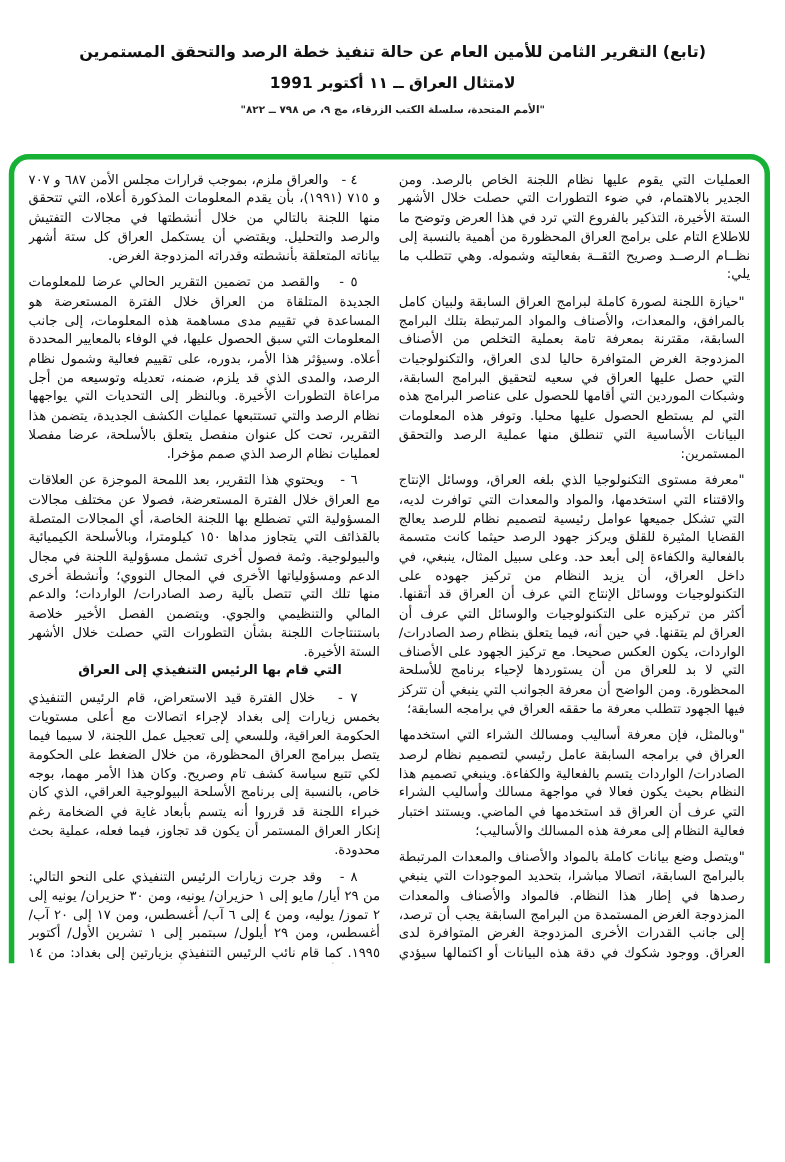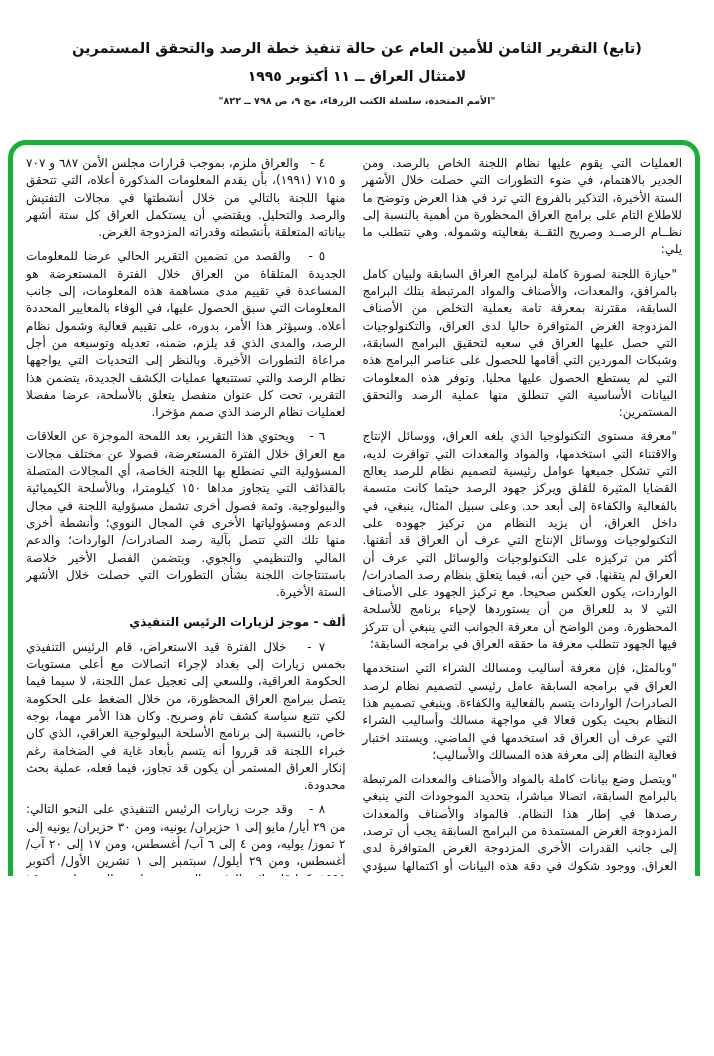--- a/index.html
+++ b/index.html
@@ -97,40 +97,40 @@
     font-weight: bold;
   }
 </style>
 </head>
 <body>
 
 <div class="page">
 
   <div class="doc-header">
     <div class="doc-title">(تابع) التقرير الثامن للأمين العام عن حالة تنفيذ خطة الرصد والتحقق المستمرين</div>
-    <div class="doc-subtitle">لامتثال العراق ــ ١١ أكتوبر ١٩٩٥</div>
+    <div class="doc-subtitle">لامتثال العراق ــ ١١ أكتوبر 1991</div>
     <div class="doc-source">"الأمم المتحدة، سلسلة الكتب الزرقاء، مج ٩، ص ٧٩٨ ــ ٨٢٢"</div>
   </div>
 
   <div class="content-box">
     <div class="columns">
 
       <div class="col">
         <p class="p-cont">العمليات التي يقوم عليها نظام اللجنة الخاص بالرصد. ومن الجدير بالاهتمام، في ضوء التطورات التي حصلت خلال الأشهر الستة الأخيرة، التذكير بالفروع التي ترد في هذا العرض وتوضح ما للاطلاع التام على برامج العراق المحظورة من أهمية بالنسبة إلى نظــام الرصــد وصريح الثقــة بفعاليته وشموله. وهي تتطلب ما يلي:</p>
         <p class="p-quote">"حيازة اللجنة لصورة كاملة لبرامج العراق السابقة ولبيان كامل بالمرافق، والمعدات، والأصناف والمواد المرتبطة بتلك البرامج السابقة، مقترنة بمعرفة تامة بعملية التخلص من الأصناف المزدوجة الغرض المتوافرة حاليا لدى العراق، والتكنولوجيات التي حصل عليها العراق في سعيه لتحقيق البرامج السابقة، وشبكات الموردين التي أقامها للحصول على عناصر البرامج هذه التي لم يستطع الحصول عليها محليا. وتوفر هذه المعلومات البيانات الأساسية التي تنطلق منها عملية الرصد والتحقق المستمرين:</p>
         <p class="p-quote">"معرفة مستوى التكنولوجيا الذي بلغه العراق، ووسائل الإنتاج والاقتناء التي استخدمها، والمواد والمعدات التي توافرت لديه، التي تشكل جميعها عوامل رئيسية لتصميم نظام للرصد يعالج القضايا المثيرة للقلق ويركز جهود الرصد حيثما كانت متسمة بالفعالية والكفاءة إلى أبعد حد. وعلى سبيل المثال، ينبغي، في داخل العراق، أن يزيد النظام من تركيز جهوده على التكنولوجيات ووسائل الإنتاج التي عرف أن العراق قد أتقنها. أكثر من تركيزه على التكنولوجيات والوسائل التي عرف أن العراق لم يتقنها. في حين أنه، فيما يتعلق بنظام رصد الصادرات/الواردات، يكون العكس صحيحا. مع تركيز الجهود على الأصناف التي لا بد للعراق من أن يستوردها لإحياء برنامج للأسلحة المحظورة. ومن الواضح أن معرفة الجوانب التي ينبغي أن تتركز فيها الجهود تتطلب معرفة ما حققه العراق في برامجه السابقة؛</p>
         <p class="p-quote">"وبالمثل، فإن معرفة أساليب ومسالك الشراء التي استخدمها العراق في برامجه السابقة عامل رئيسي لتصميم نظام لرصد الصادرات/ الواردات يتسم بالفعالية والكفاءة. وينبغي تصميم هذا النظام بحيث يكون فعالا في مواجهة مسالك وأساليب الشراء التي عرف أن العراق قد استخدمها في الماضي. ويستند اختبار فعالية النظام إلى معرفة هذه المسالك والأساليب؛</p>
         <p class="p-quote">"ويتصل وضع بيانات كاملة بالمواد والأصناف والمعدات المرتبطة بالبرامج السابقة، اتصالا مباشرا، بتحديد الموجودات التي ينبغي رصدها في إطار هذا النظام. فالمواد والأصناف والمعدات المزدوجة الغرض المستمدة من البرامج السابقة يجب أن ترصد، إلى جانب القدرات الأخرى المزدوجة الغرض المتوافرة لدى العراق. ووجود شكوك في دقة هذه البيانات أو اكتمالها سيؤدي إلى وجود شكوك فيما إذا كان نظام الرصد والتحقق المستمرين يرصد فعلا جميع المواد والأصناف والمعدات التي ينبغي رصدها". (المرجع نفسه، الفقرة ٣ (أ)).</p>
       </div>
 
       <div class="col">
         <p class="p-num first">٤ -&nbsp;&nbsp;&nbsp;والعراق ملزم، بموجب قرارات مجلس الأمن ٦٨٧ و ٧٠٧ و ٧١٥ (١٩٩١)، بأن يقدم المعلومات المذكورة أعلاه، التي تتحقق منها اللجنة بالتالي من خلال أنشطتها في مجالات التفتيش والرصد والتحليل. ويقتضي أن يستكمل العراق كل ستة أشهر بياناته المتعلقة بأنشطته وقدراته المزدوجة الغرض.</p>
         <p class="p-num">٥ -&nbsp;&nbsp;&nbsp;والقصد من تضمين التقرير الحالي عرضا للمعلومات الجديدة المتلقاة من العراق خلال الفترة المستعرضة هو المساعدة في تقييم مدى مساهمة هذه المعلومات، إلى جانب المعلومات التي سبق الحصول عليها، في الوفاء بالمعايير المحددة أعلاه. وسيؤثر هذا الأمر، بدوره، على تقييم فعالية وشمول نظام الرصد، والمدى الذي قد يلزم، ضمنه، تعديله وتوسيعه من أجل مراعاة التطورات الأخيرة. وبالنظر إلى التحديات التي يواجهها نظام الرصد والتي تستتبعها عمليات الكشف الجديدة، يتضمن هذا التقرير، تحت كل عنوان منفصل يتعلق بالأسلحة، عرضا مفصلا لعمليات نظام الرصد الذي صمم مؤخرا.</p>
         <p class="p-num">٦ -&nbsp;&nbsp;&nbsp;ويحتوي هذا التقرير، بعد اللمحة الموجزة عن العلاقات مع العراق خلال الفترة المستعرضة، فصولا عن مختلف مجالات المسؤولية التي تضطلع بها اللجنة الخاصة، أي المجالات المتصلة بالقذائف التي يتجاوز مداها ١٥٠ كيلومترا، وبالأسلحة الكيميائية والبيولوجية. وثمة فصول أخرى تشمل مسؤولية اللجنة في مجال الدعم ومسؤولياتها الأخرى في المجال النووي؛ وأنشطة أخرى منها تلك التي تتصل بآلية رصد الصادرات/ الواردات؛ والدعم المالي والتنظيمي والجوي. ويتضمن الفصل الأخير خلاصة باستنتاجات اللجنة بشأن التطورات التي حصلت خلال الأشهر الستة الأخيرة.</p>
-        <p class="h-sub">ألف - موجز لزيارات الرئيس التنفيذي</p>
+        <p class="h-section-l2">التي قام بها الرئيس التنفيذي إلى العراق</p>
         <p class="p-num">٧ -&nbsp;&nbsp;&nbsp;خلال الفترة قيد الاستعراض، قام الرئيس التنفيذي بخمس زيارات إلى بغداد لإجراء اتصالات مع أعلى مستويات الحكومة العراقية، وللسعي إلى تعجيل عمل اللجنة، لا سيما فيما يتصل ببرامج العراق المحظورة، من خلال الضغط على الحكومة لكي تتبع سياسة كشف تام وصريح. وكان هذا الأمر مهما، بوجه خاص، بالنسبة إلى برنامج الأسلحة البيولوجية العراقي، الذي كان خبراء اللجنة قد قرروا أنه يتسم بأبعاد غاية في الضخامة رغم إنكار العراق المستمر أن يكون قد تجاوز، فيما فعله، عملية بحث محدودة.</p>
         <p class="p-num">٨ -&nbsp;&nbsp;&nbsp;وقد جرت زيارات الرئيس التنفيذي على النحو التالي: من ٢٩ أيار/ مايو إلى ١ حزيران/ يونيه، ومن ٣٠ حزيران/ يونيه إلى ٢ تموز/ يوليه، ومن ٤ إلى ٦ آب/ أغسطس، ومن ١٧ إلى ٢٠ آب/ أغسطس، ومن ٢٩ أيلول/ سبتمبر إلى ١ تشرين الأول/ أكتوبر ١٩٩٥. كما قام نائب الرئيس التنفيذي بزيارتين إلى بغداد: من ١٤ إلى ١٧ أيار/ مايو ومن ١٧ إلى ٢٠ أيلول/ سبتمبر ١٩٩٥، لتناول المسائل المتصلة ببرامج العــراق</p>
       </div>
 
     </div>
   </div>
 
   <div class="page-number">٢</div>
 
 </div>

